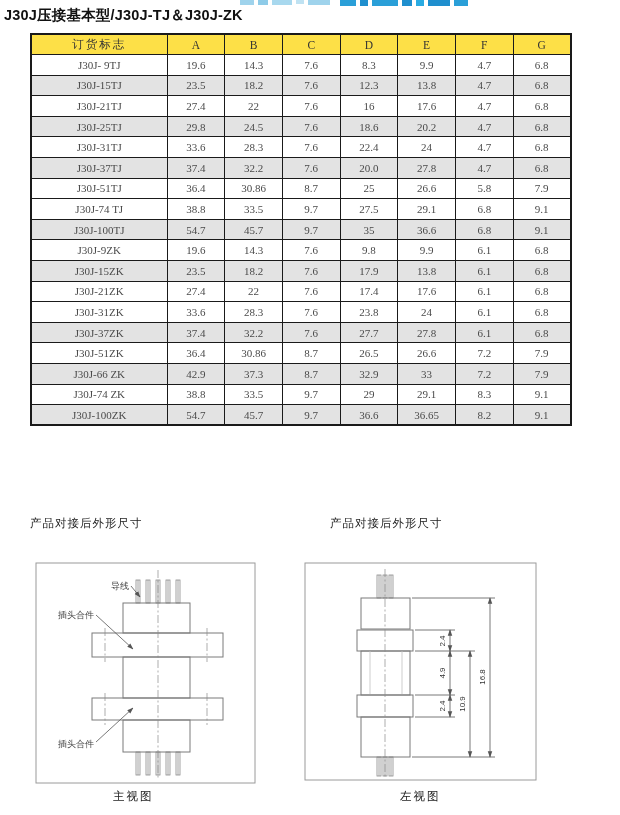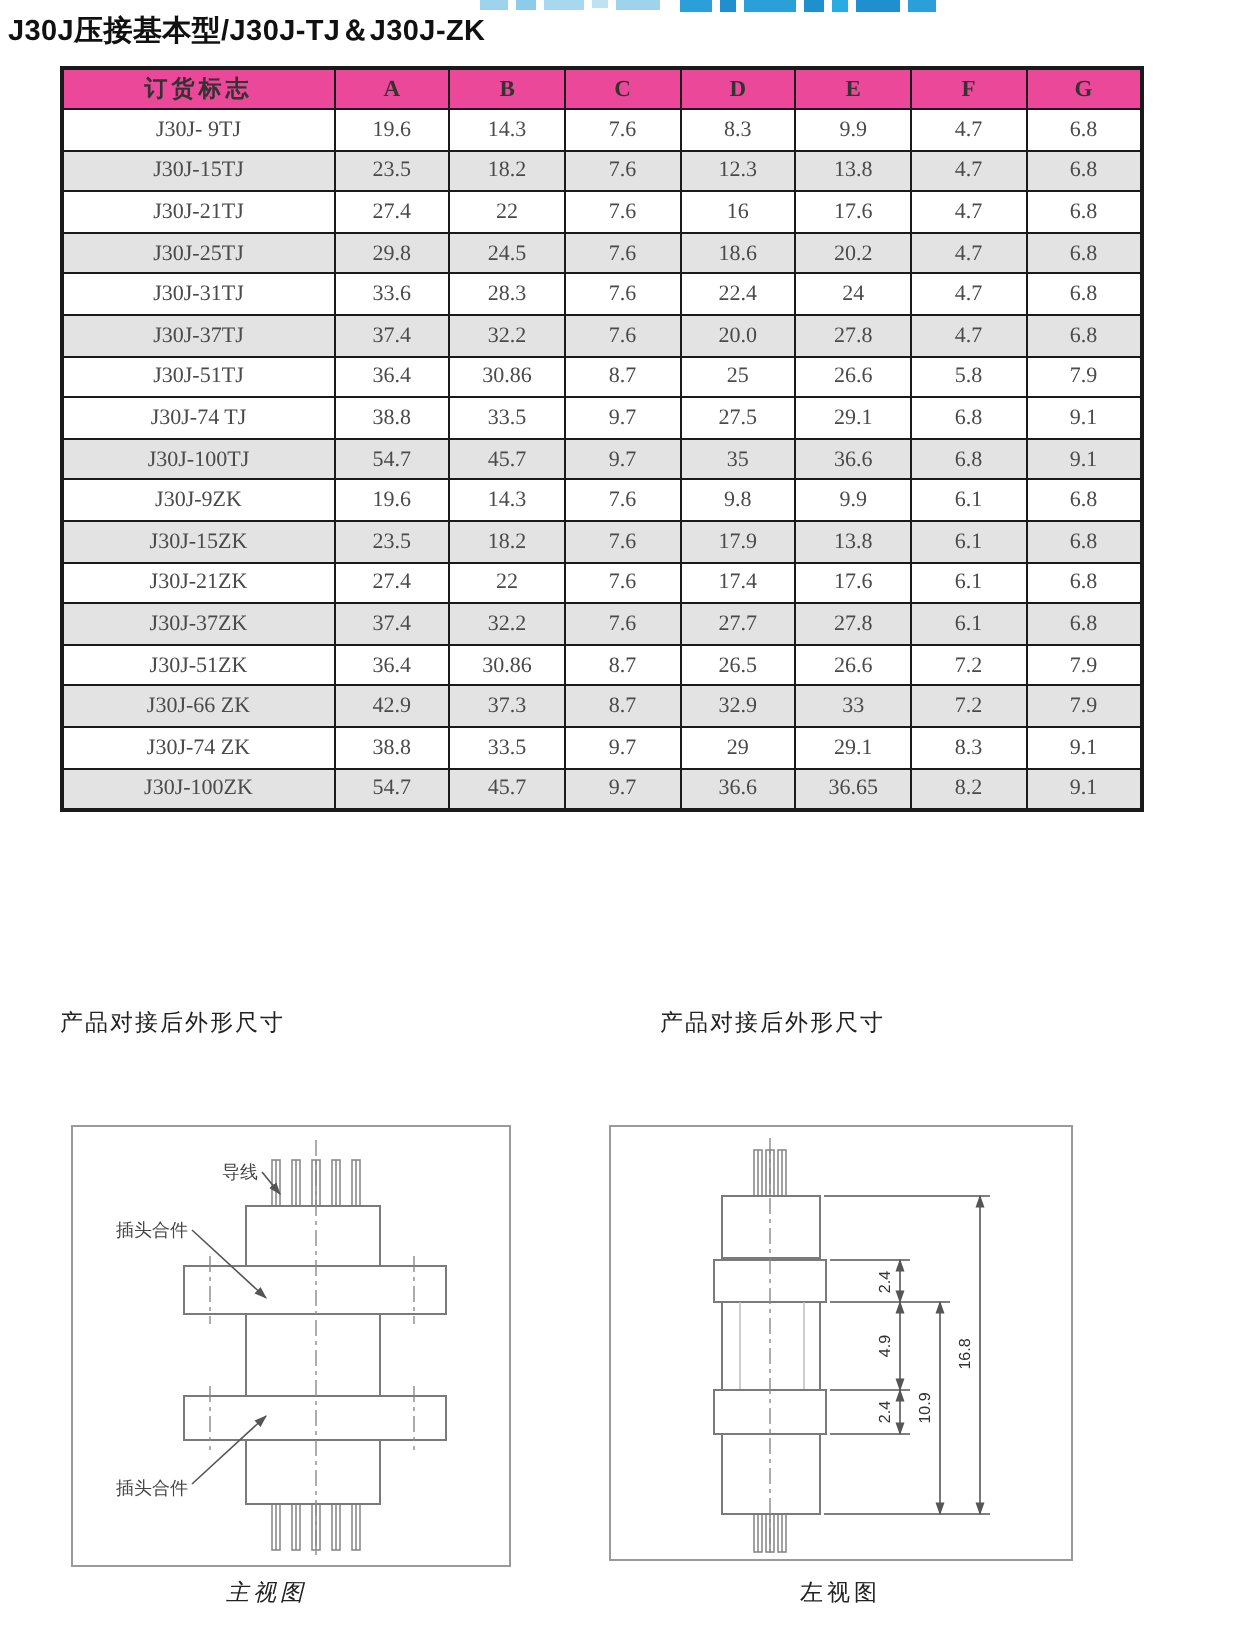--- a/index.html
+++ b/index.html
@@ -25,31 +25,31 @@
     border-collapse:collapse; table-layout:fixed;
     border:2px solid #1a1a1a;
     font-size:11px; color:#4a4a4a;
   }
   .spec-table th, .spec-table td {
     border:1px solid #1a1a1a;
     height:20.6px; text-align:center; vertical-align:middle;
     padding:0 2px; overflow:hidden; white-space:nowrap;
   }
   .spec-table th {
-    background:#ec4899; font-weight:bold; color:#333; font-size:11.5px;
+    background:#fde047; font-weight:normal; color:#333; font-size:11.5px;
   }
   .spec-table th.c-code { letter-spacing:2px; }
   .spec-table col.c-code { width:136px; }
   .spec-table col.c-dim  { width:57.7px; }
   .spec-table tr.alt td { background:#e3e3e3; }
   .spec-table td { background:#ffffff; }
 
   
   .diag-title {
-    position:absolute; top:504px;
+    position:absolute; top:516px;
     font-size:11.5px; color:#222; letter-spacing:1px;
   }
   .diag-caption {
     position:absolute; top:789px;
     font-size:11.5px; color:#222; letter-spacing:2px;
   }
   svg.diag { position:absolute; top:556px; }
   svg.diag text {
     font-family:"Liberation Serif","DejaVu Serif",serif;
     fill:#444;
@@ -224,20 +224,30 @@
       <tr>
         <td>J30J-21ZK</td>
         <td>27.4</td>
         <td>22</td>
         <td>7.6</td>
         <td>17.4</td>
         <td>17.6</td>
         <td>6.1</td>
         <td>6.8</td>
       </tr>
+      <tr>
+        <td>J30J-31ZK</td>
+        <td>33.6</td>
+        <td>28.3</td>
+        <td>7.6</td>
+        <td>23.8</td>
+        <td>24</td>
+        <td>6.1</td>
+        <td>6.8</td>
+      </tr>
       <tr class="alt">
         <td>J30J-37ZK</td>
         <td>37.4</td>
         <td>32.2</td>
         <td>7.6</td>
         <td>27.7</td>
         <td>27.8</td>
         <td>6.1</td>
         <td>6.8</td>
       </tr>
@@ -338,21 +348,21 @@
   <text class="cjk" x="101" y="33" text-anchor="end">导线</text>
   <line class="leader" x1="103" y1="30" x2="112" y2="41" marker-end="url(#arrF)"></line>
 
   <text class="cjk" x="66" y="62" text-anchor="end">插头合件</text>
   <line class="leader" x1="68" y1="59" x2="105" y2="93" marker-end="url(#arrF)"></line>
 
   <text class="cjk" x="66" y="191" text-anchor="end">插头合件</text>
   <line class="leader" x1="68" y1="186" x2="105" y2="152" marker-end="url(#arrF)"></line>
 </svg>
 
-<div class="diag-caption" style="left:113px;font-style:italic;">主视图</div>
+<div class="diag-caption" style="left:113px;">主视图</div>
 
 <div class="diag-title" style="left:330px;">产品对接后外形尺寸</div>
 
 <svg class="diag" style="left:298px;" width="245" height="232" viewBox="0 0 245 232">
   <defs>
     <marker id="arrS" viewBox="0 0 10 10" refX="9" refY="5" markerWidth="8" markerHeight="8" orient="auto-start-reverse">
       <path d="M0,1.5 L10,5 L0,8.5 z" fill="#555"></path>
     </marker>
   </defs>
 

